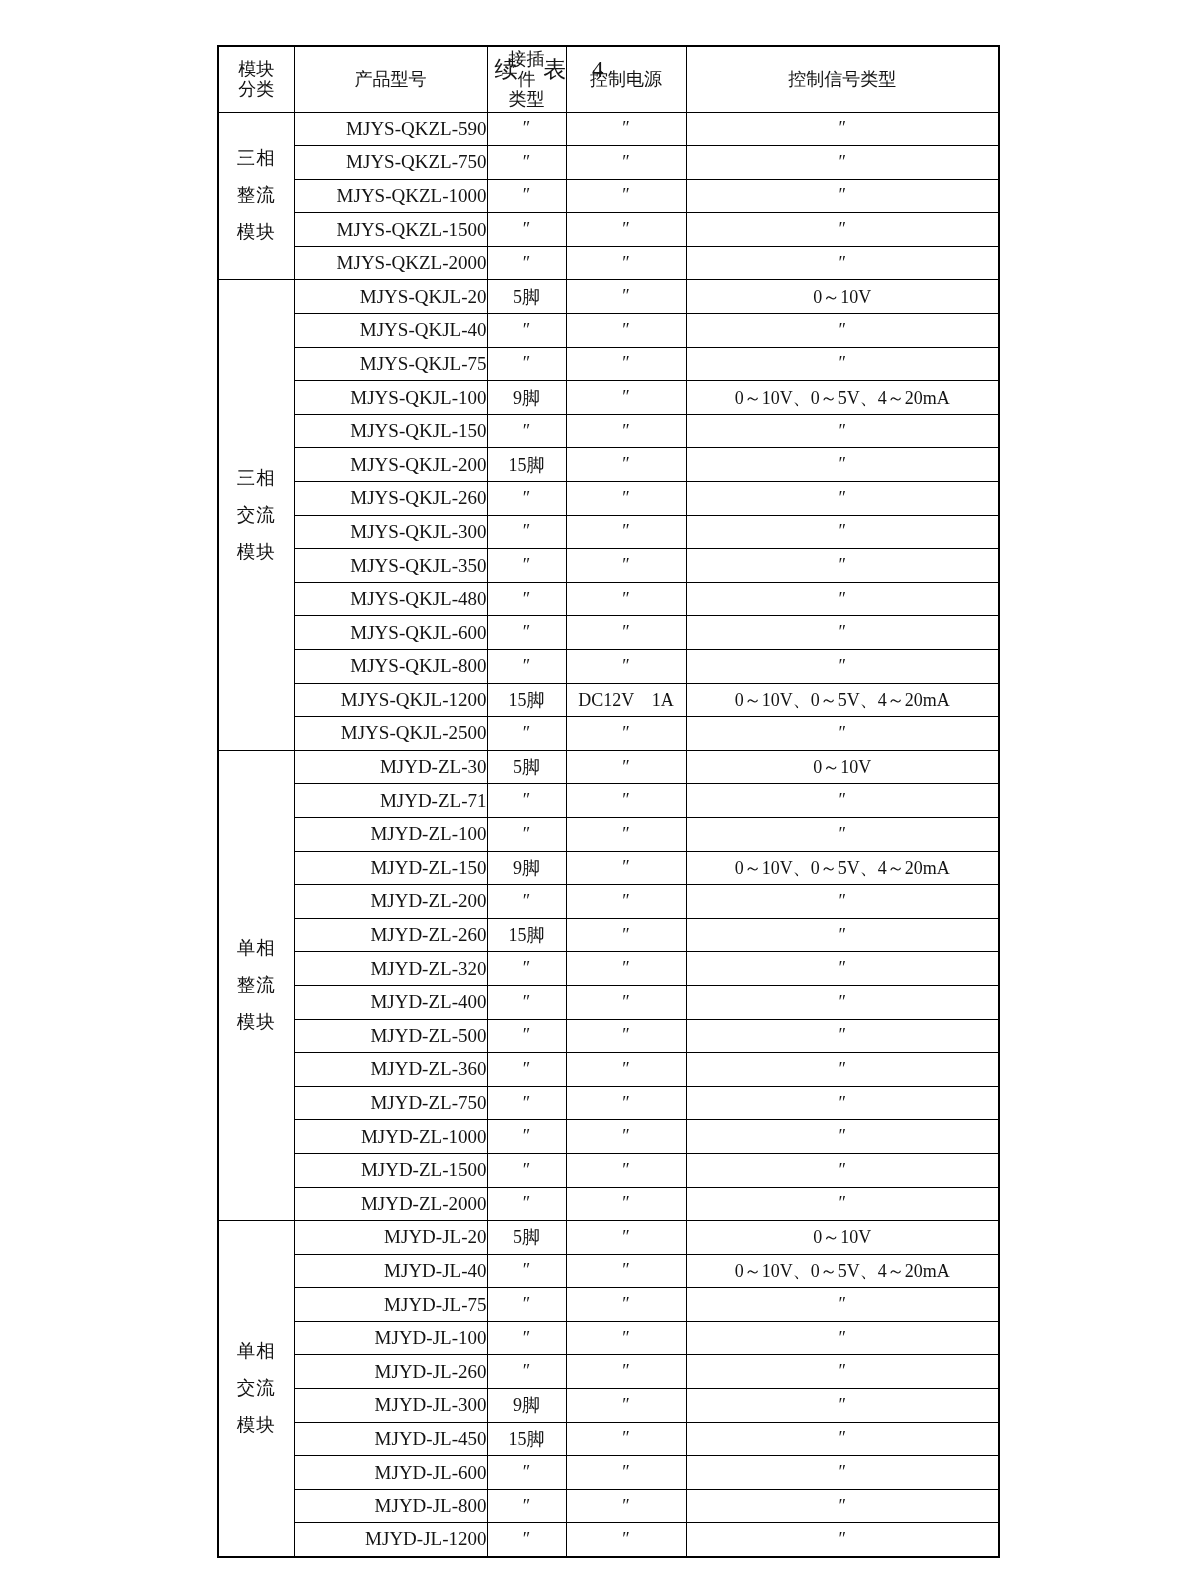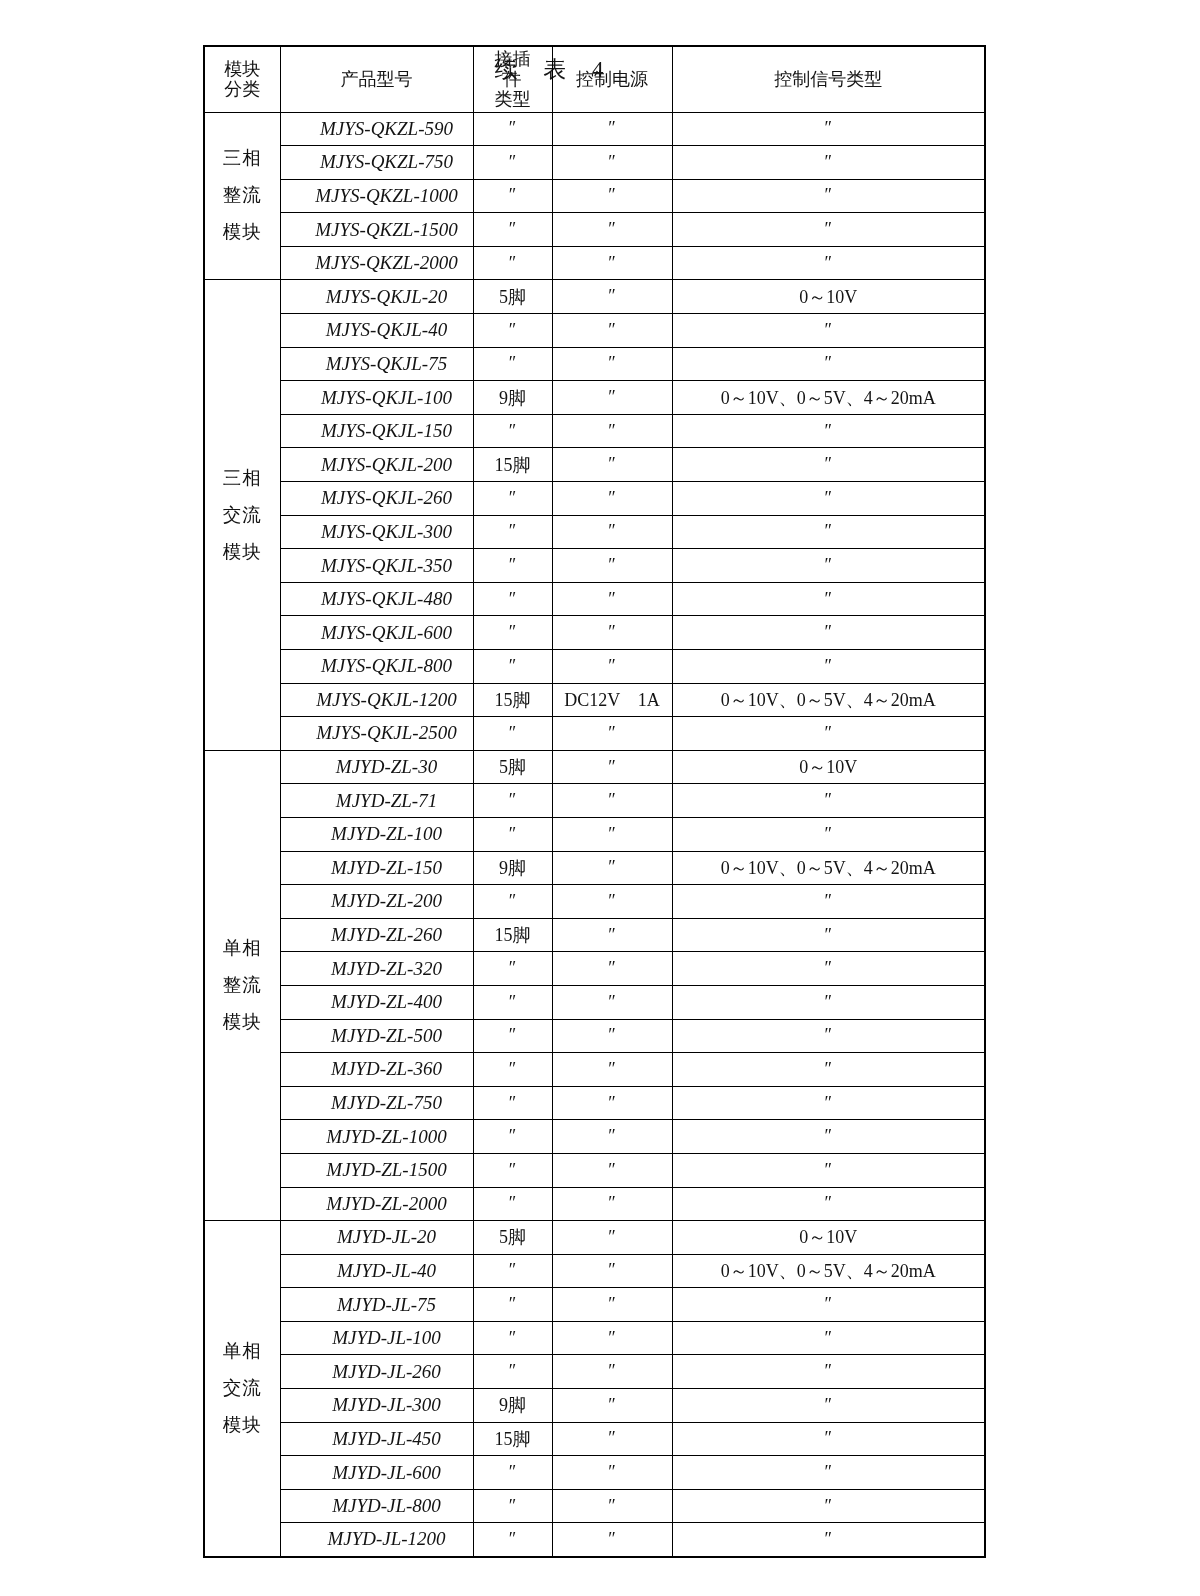--- a/index.html
+++ b/index.html
@@ -19,21 +19,21 @@
     width: 1100px;
     text-align: center;
     font-size: 23px;
     letter-spacing: 2px;
     word-spacing: 16px;
     color: #161616;
     margin-top: 48px;
   }
   table.spec-table {
     position: absolute;
-    left: 203px;
+    left: 217px;
     top: 45px;
     width: 781px;
     border-collapse: collapse;
     table-layout: fixed;
     border: 2.4px solid #000;
   }
   .spec-table col.c-category { width: 76px; }
   .spec-table col.c-model    { width: 193px; }
   .spec-table col.c-conn     { width: 79px; }
   .spec-table col.c-power    { width: 120px; }
@@ -50,25 +50,24 @@
 
   .spec-table th {
     font-weight: normal;
     font-size: 18px;
     text-align: center;
     line-height: 20px;
     vertical-align: middle;
     color: #131313;
   }
   td.cell-model {
-    text-align: center;
+    text-align: right;
     padding-left: 20px;
     font-size: 19px;
     color: #131313;
-    font-style: italic;
   }
   td.cell-center {
     text-align: center;
     font-size: 18px;
     color: #131313;
   }
   td.cell-category {
     text-align: center;
     vertical-align: middle;
     font-size: 18.5px;

